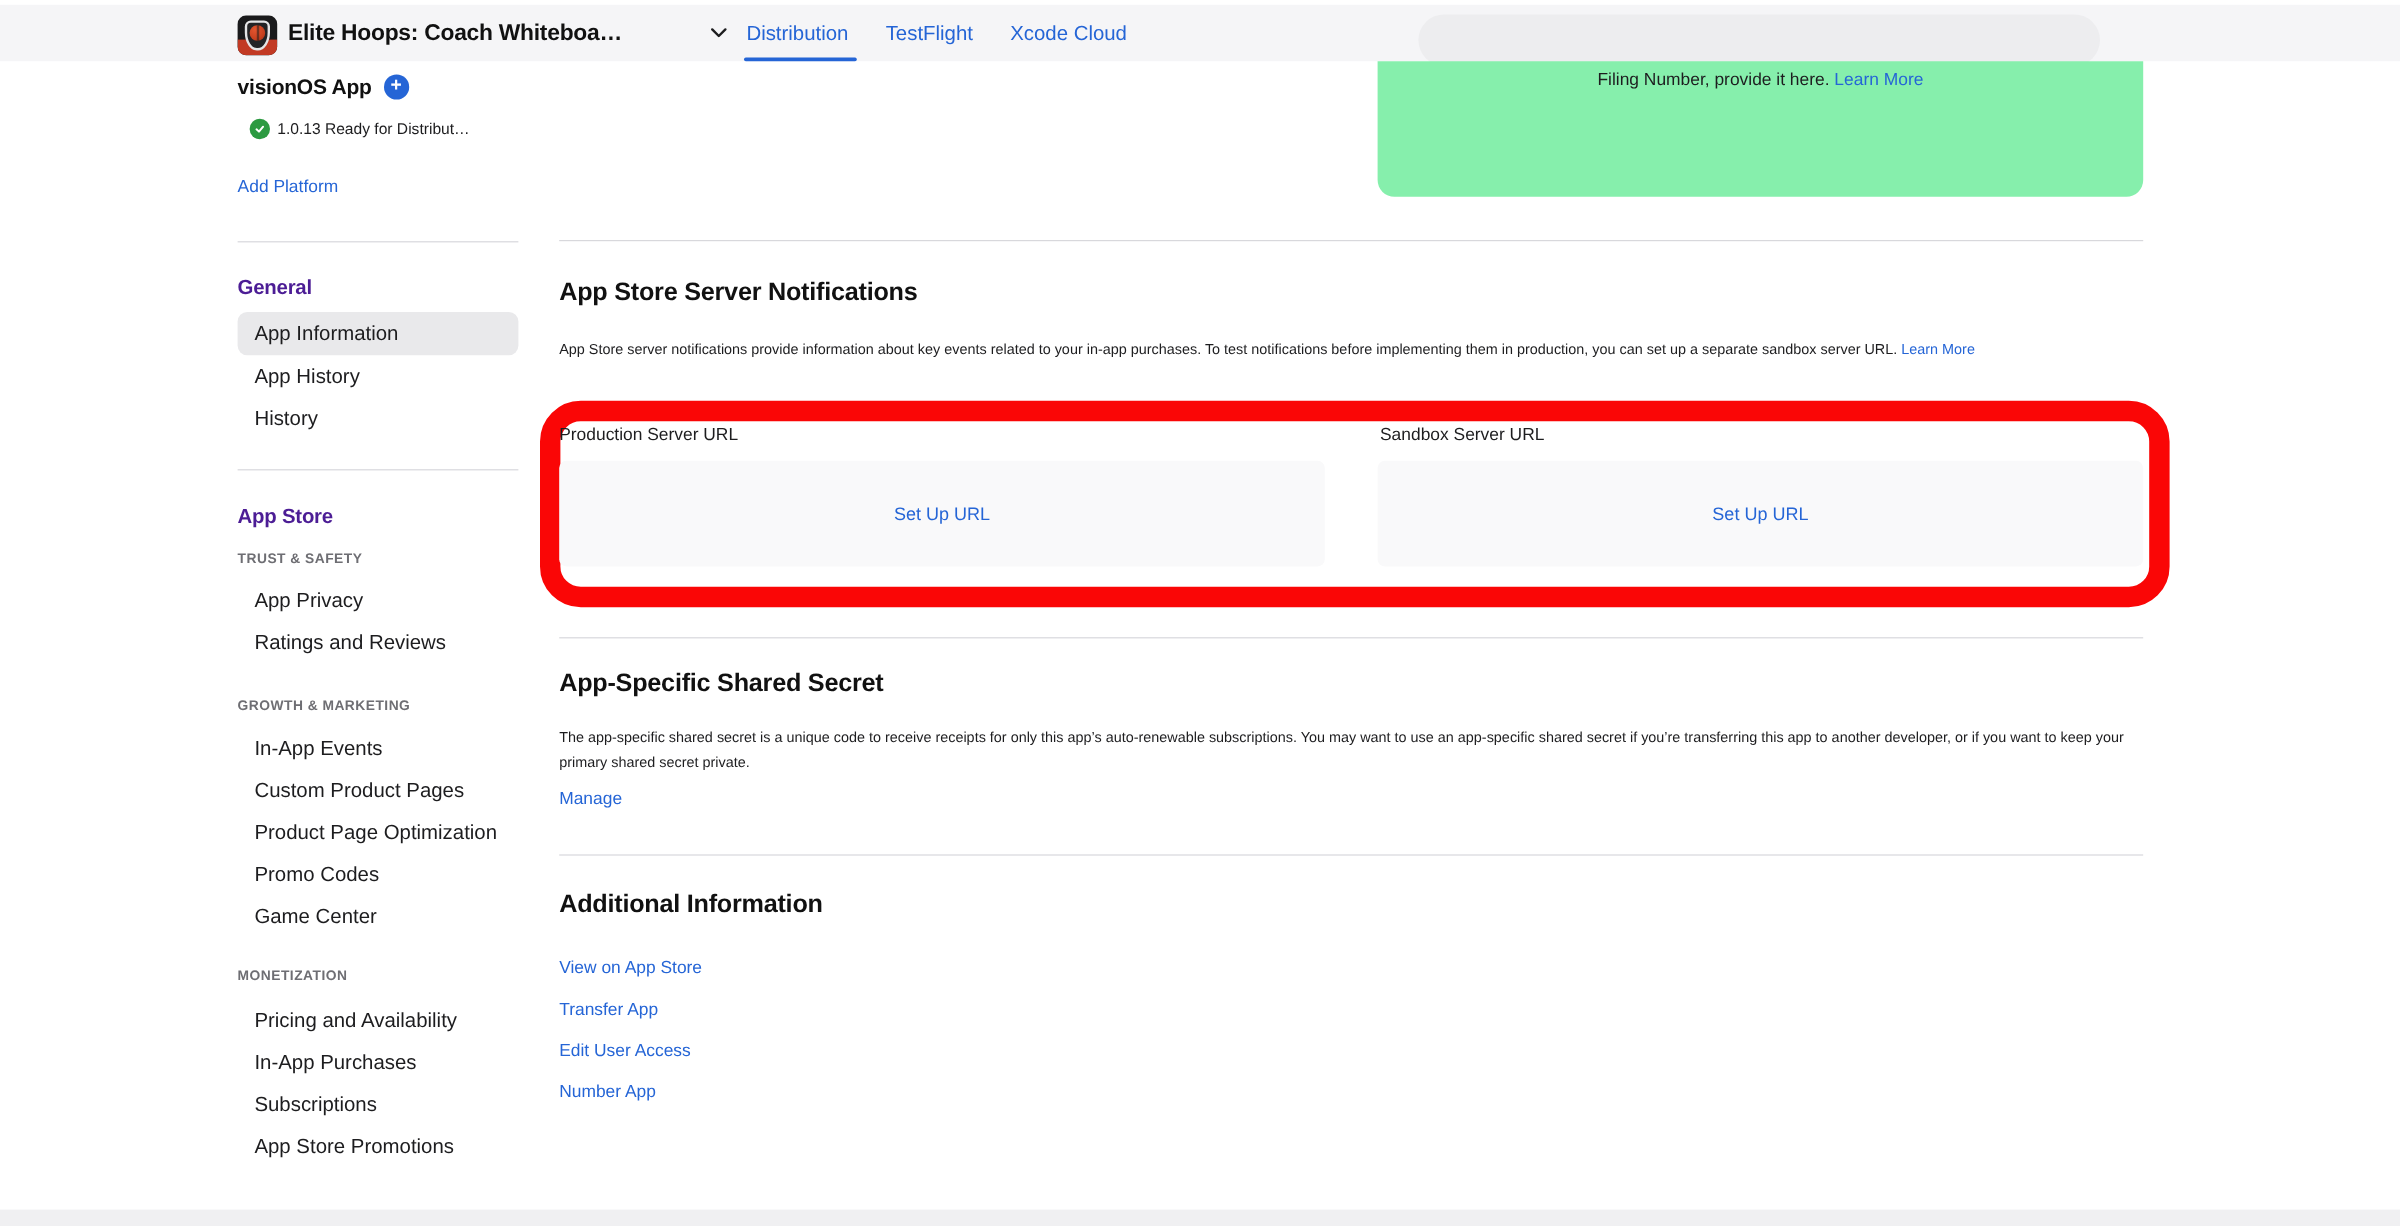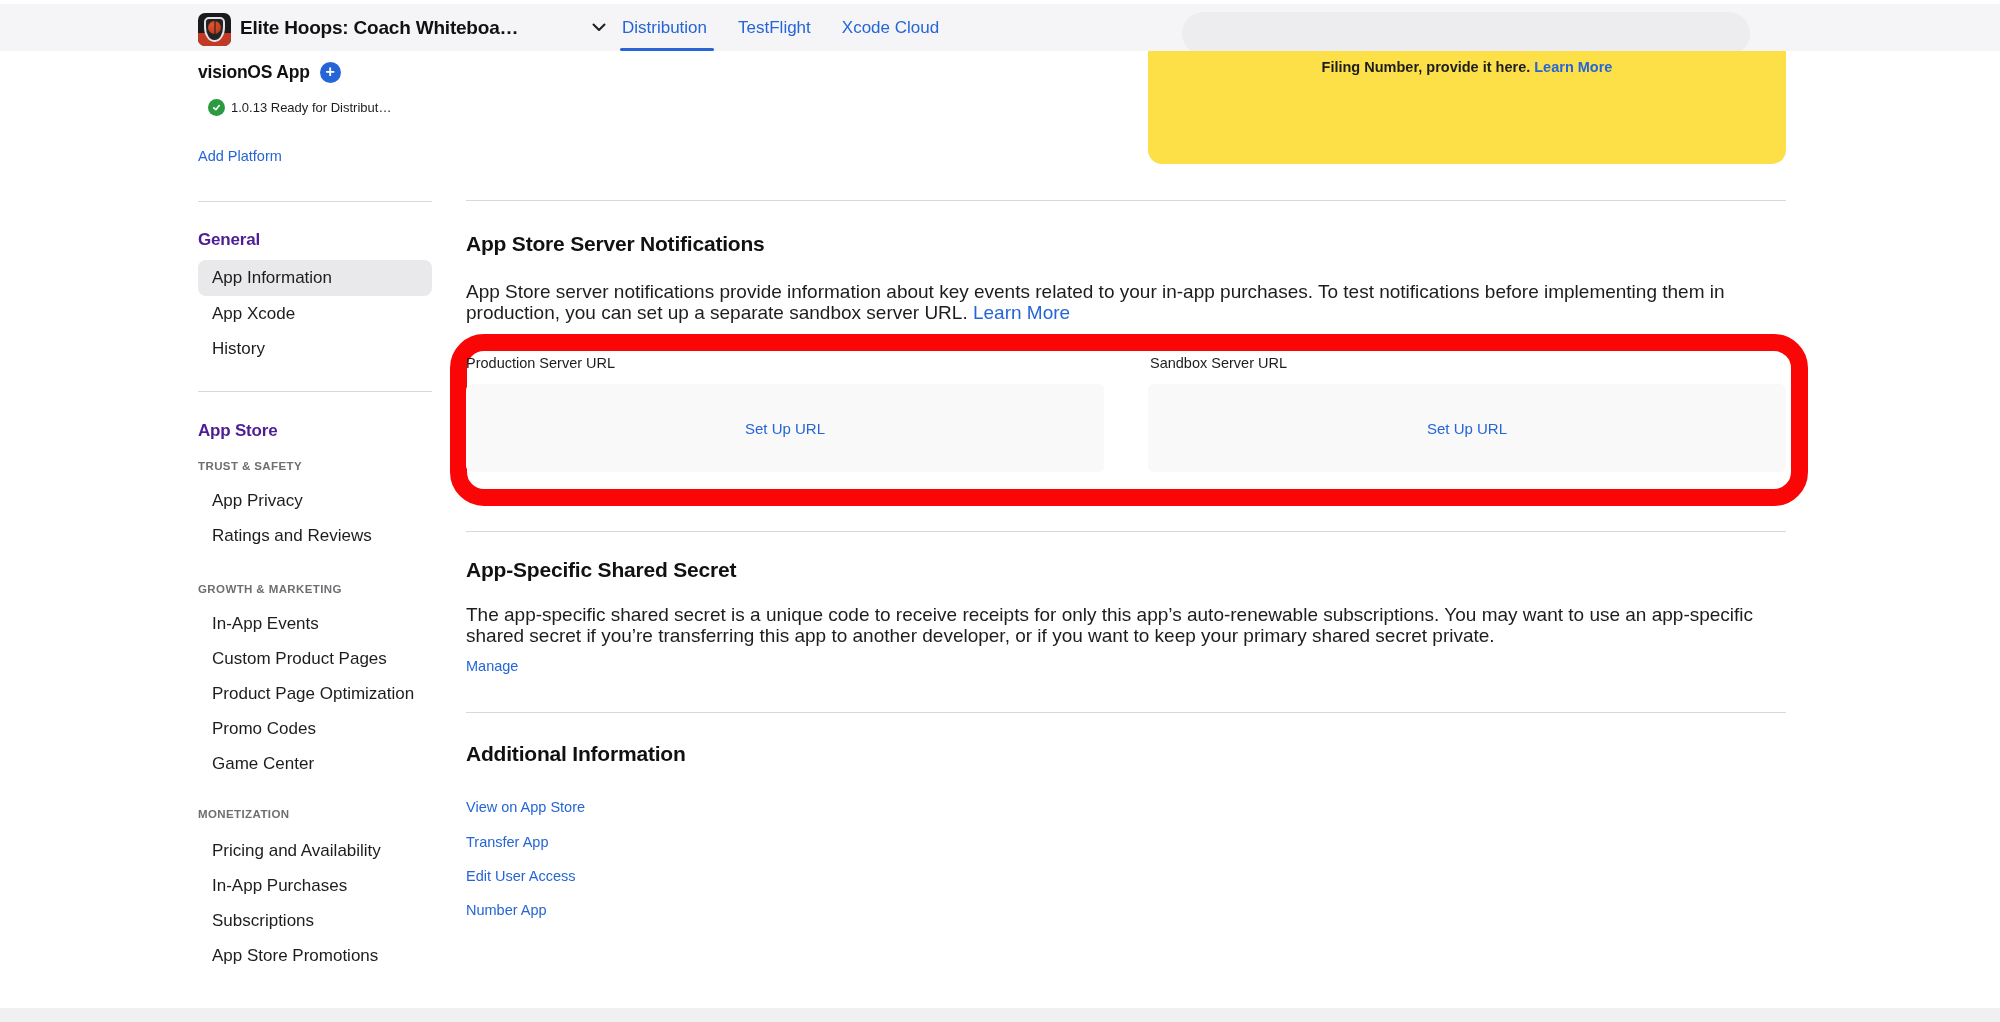--- a/index.html
+++ b/index.html
@@ -16,21 +16,21 @@
   .app-badge .ball { position:absolute; left:10px; top:8px; width:13px; height:13px; border-radius:50%;
       background:radial-gradient(circle at 35% 30%, #e2552f 0%, #c8411f 60%, #a32f14 100%); }
   .app-badge .ball:after { content:""; position:absolute; left:5.5px; top:0; width:2px; height:13px; background:rgba(30,30,30,.55); }
   .app-title { position:absolute; left:240px; top:0; height:47px; display:flex; align-items:center; font-size:19px; font-weight:700; letter-spacing:-.2px; color:#111; }
   .title-chevron { position:absolute; left:592px; top:19px; }
   .tabs { position:absolute; left:622px; top:0; height:47px; display:flex; gap:31px; align-items:center; font-size:17px;text-align:center; }
   .tab { color:var(--blue,#2565d6); cursor:pointer; white-space:nowrap; }
   .tab-underline { position:absolute; left:620px; top:44px; width:94px; height:3px; border-radius:2px; background:var(--blue,#2565d6); }
 
   
-  .notice-card { position:absolute; left:1148px; top:51px; width:638px; height:113px; background:#fde047; border-radius:0 0 14px 14px; text-align:center;font-weight:bold; }
+  .notice-card { position:absolute; left:1148px; top:51px; width:638px; height:113px; background:#86efac; border-radius:0 0 14px 14px; text-align:center; }
   .notice-line1 { position:absolute; top:8px; width:100%; font-size:14.5px; color:#1d1d1f; }
   .notice-line2 { position:absolute; top:40px; width:100%; font-size:14.5px; }
   a.link, .link { color:var(--blue,#2565d6); text-decoration:none; cursor:pointer; }
 
   
   .sidebar { position:absolute; left:198px; top:51px; width:234px; }
   .platform-row { position:absolute; left:0; top:11px; display:flex; align-items:center; gap:10px; }
   .platform-name { font-size:17.5px; font-weight:700; letter-spacing:-.2px; color:#111; }
   .plus-circle { width:21px; height:21px; border-radius:50%; background:var(--blue,#2565d6); color:#fff; display:flex; align-items:center; justify-content:center; font-size:16px; font-weight:700; line-height:1; padding-bottom:1px; }
   .version-row { position:absolute; left:10px; top:48px; display:flex; align-items:center; gap:6px; font-size:13px; }
@@ -39,21 +39,21 @@
   .side-divider { position:absolute; left:0; width:234px; height:1px; background:#d8d8dc; }
   .side-h1 { position:absolute; left:0; font-size:17px; font-weight:600; color:#4c1d95; letter-spacing:-.2px; }
   .side-caps { position:absolute; left:0; font-size:11.5px; font-weight:600; color:#6e6e73; letter-spacing:.4px; }
   .side-item { position:absolute; left:0; width:234px; height:30px; display:flex; align-items:center; padding-left:14px; font-size:17px; color:#1d1d1f; border-radius:8px; cursor:pointer; }
   .side-item.selected { background:#e9e9eb; height:36px; }
 
   
   .main { position:absolute; left:466px; top:51px; width:1320px; }
   .divider { position:absolute; left:0; width:1320px; height:1px; background:#d8d8dc; }
   .section-h { position:absolute; left:0; font-size:21px; font-weight:700; letter-spacing:-.2px; color:#111; }
-  .para { position:absolute; left:0; width:1330px; font-size:19px; line-height:21px; color:#1d1d1f; }
+  .para { position:absolute; left:0; width:1330px; font-size:12px; line-height:21px; color:#1d1d1f; }
   .field-label { position:absolute; font-size:14.5px; color:#1d1d1f; }
   .url-box { position:absolute; width:638px; height:88px; background:#f9f9fa; border-radius:6px; display:flex; align-items:center; justify-content:center; font-size:15px; }
   .annotation { position:absolute; left:-16px; top:283px; width:1358px; height:172px; border:17px solid #fa0606; border-radius:34px; pointer-events:none; }
   .info-link { position:absolute; left:0; height:20px; display:flex; align-items:center; font-size:14.5px; }
 
   .footer { position:absolute; left:0; top:1008px; width:2000px; height:14px; background:#f0f0f2; }
 
   svg { display:block; }
 </style>
 </head>
@@ -101,21 +101,21 @@
           </svg>
       </span>
       <span>1.0.13 Ready for Distribut…</span>
     </div>
     <div class="add-platform link">Add Platform</div>
 
     <div class="side-divider" style="top:150px;"></div>
 
     <div class="side-h1" style="top:179px;">General</div>
     <div class="side-item selected" style="top:209px;">App Information</div>
-    <div class="side-item" style="top:248px;">App Xcode</div>
+    <div class="side-item" style="top:248px;">App History</div>
     <div class="side-item" style="top:283px;">History</div>
 
     <div class="side-divider" style="top:340px;"></div>
 
     <div class="side-h1" style="top:370px;">App Store</div>
 
     <div class="side-caps" style="top:409px;">TRUST &amp; SAFETY</div>
     <div class="side-item" style="top:435px;">App Privacy</div>
     <div class="side-item" style="top:470px;">Ratings and Reviews</div>
 

